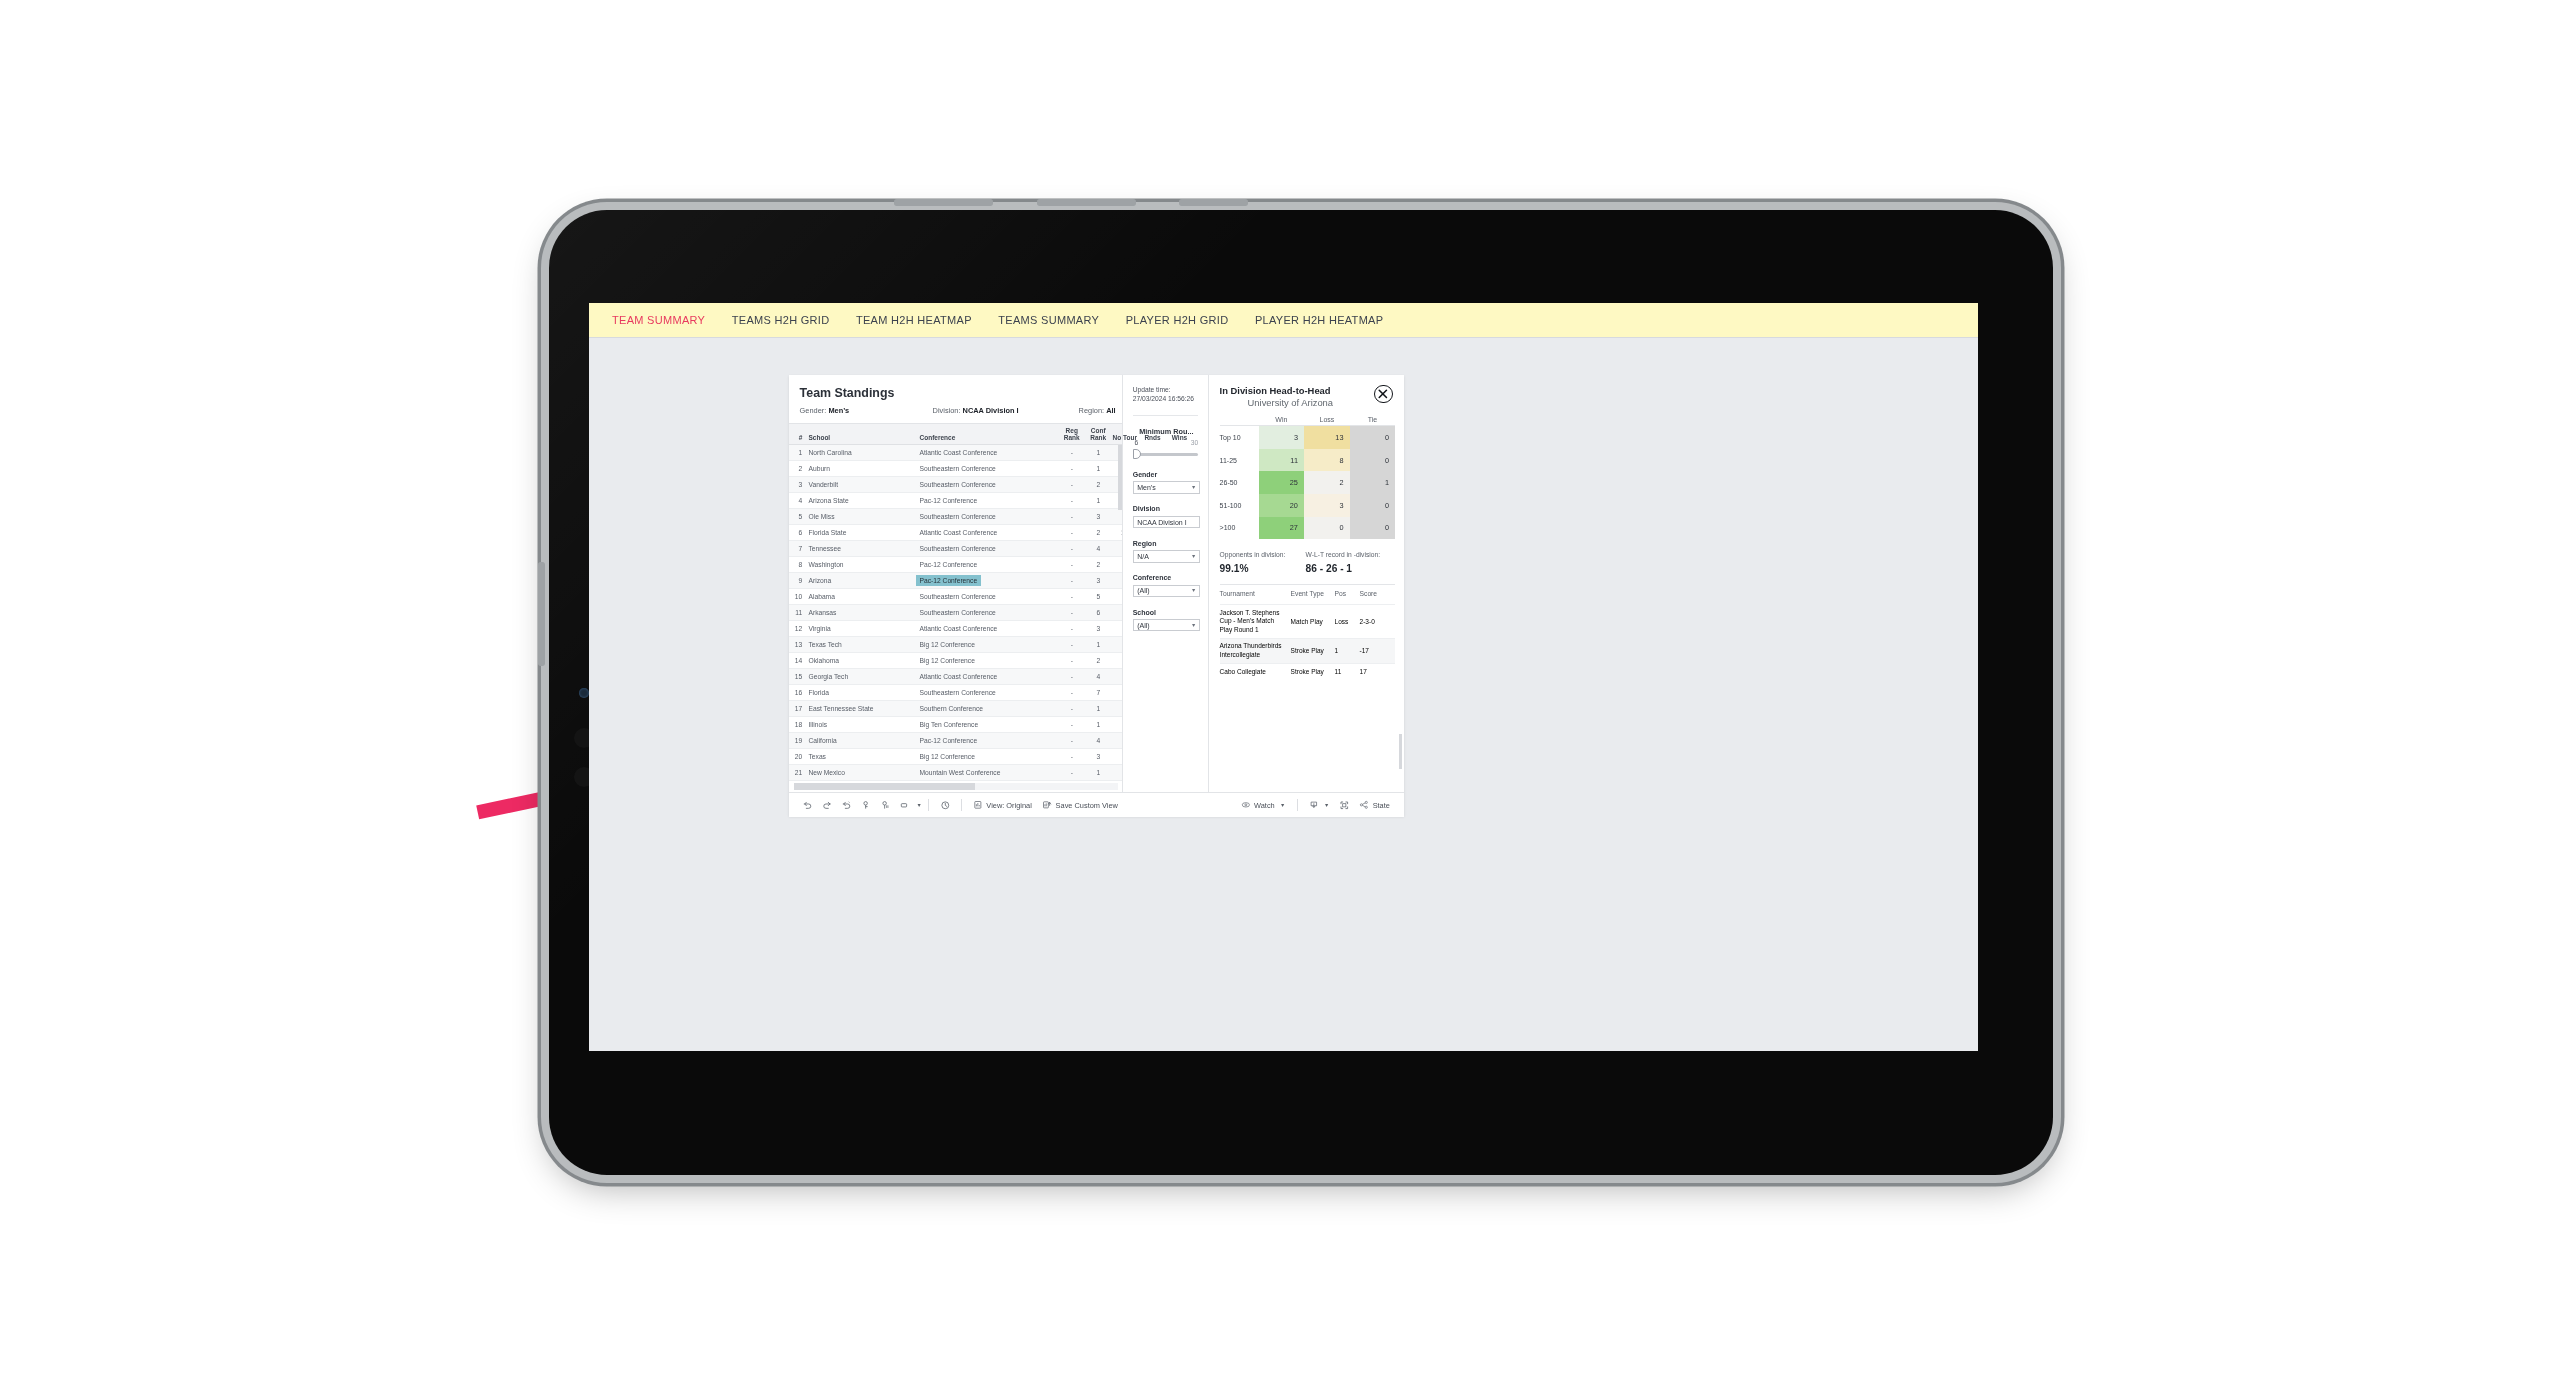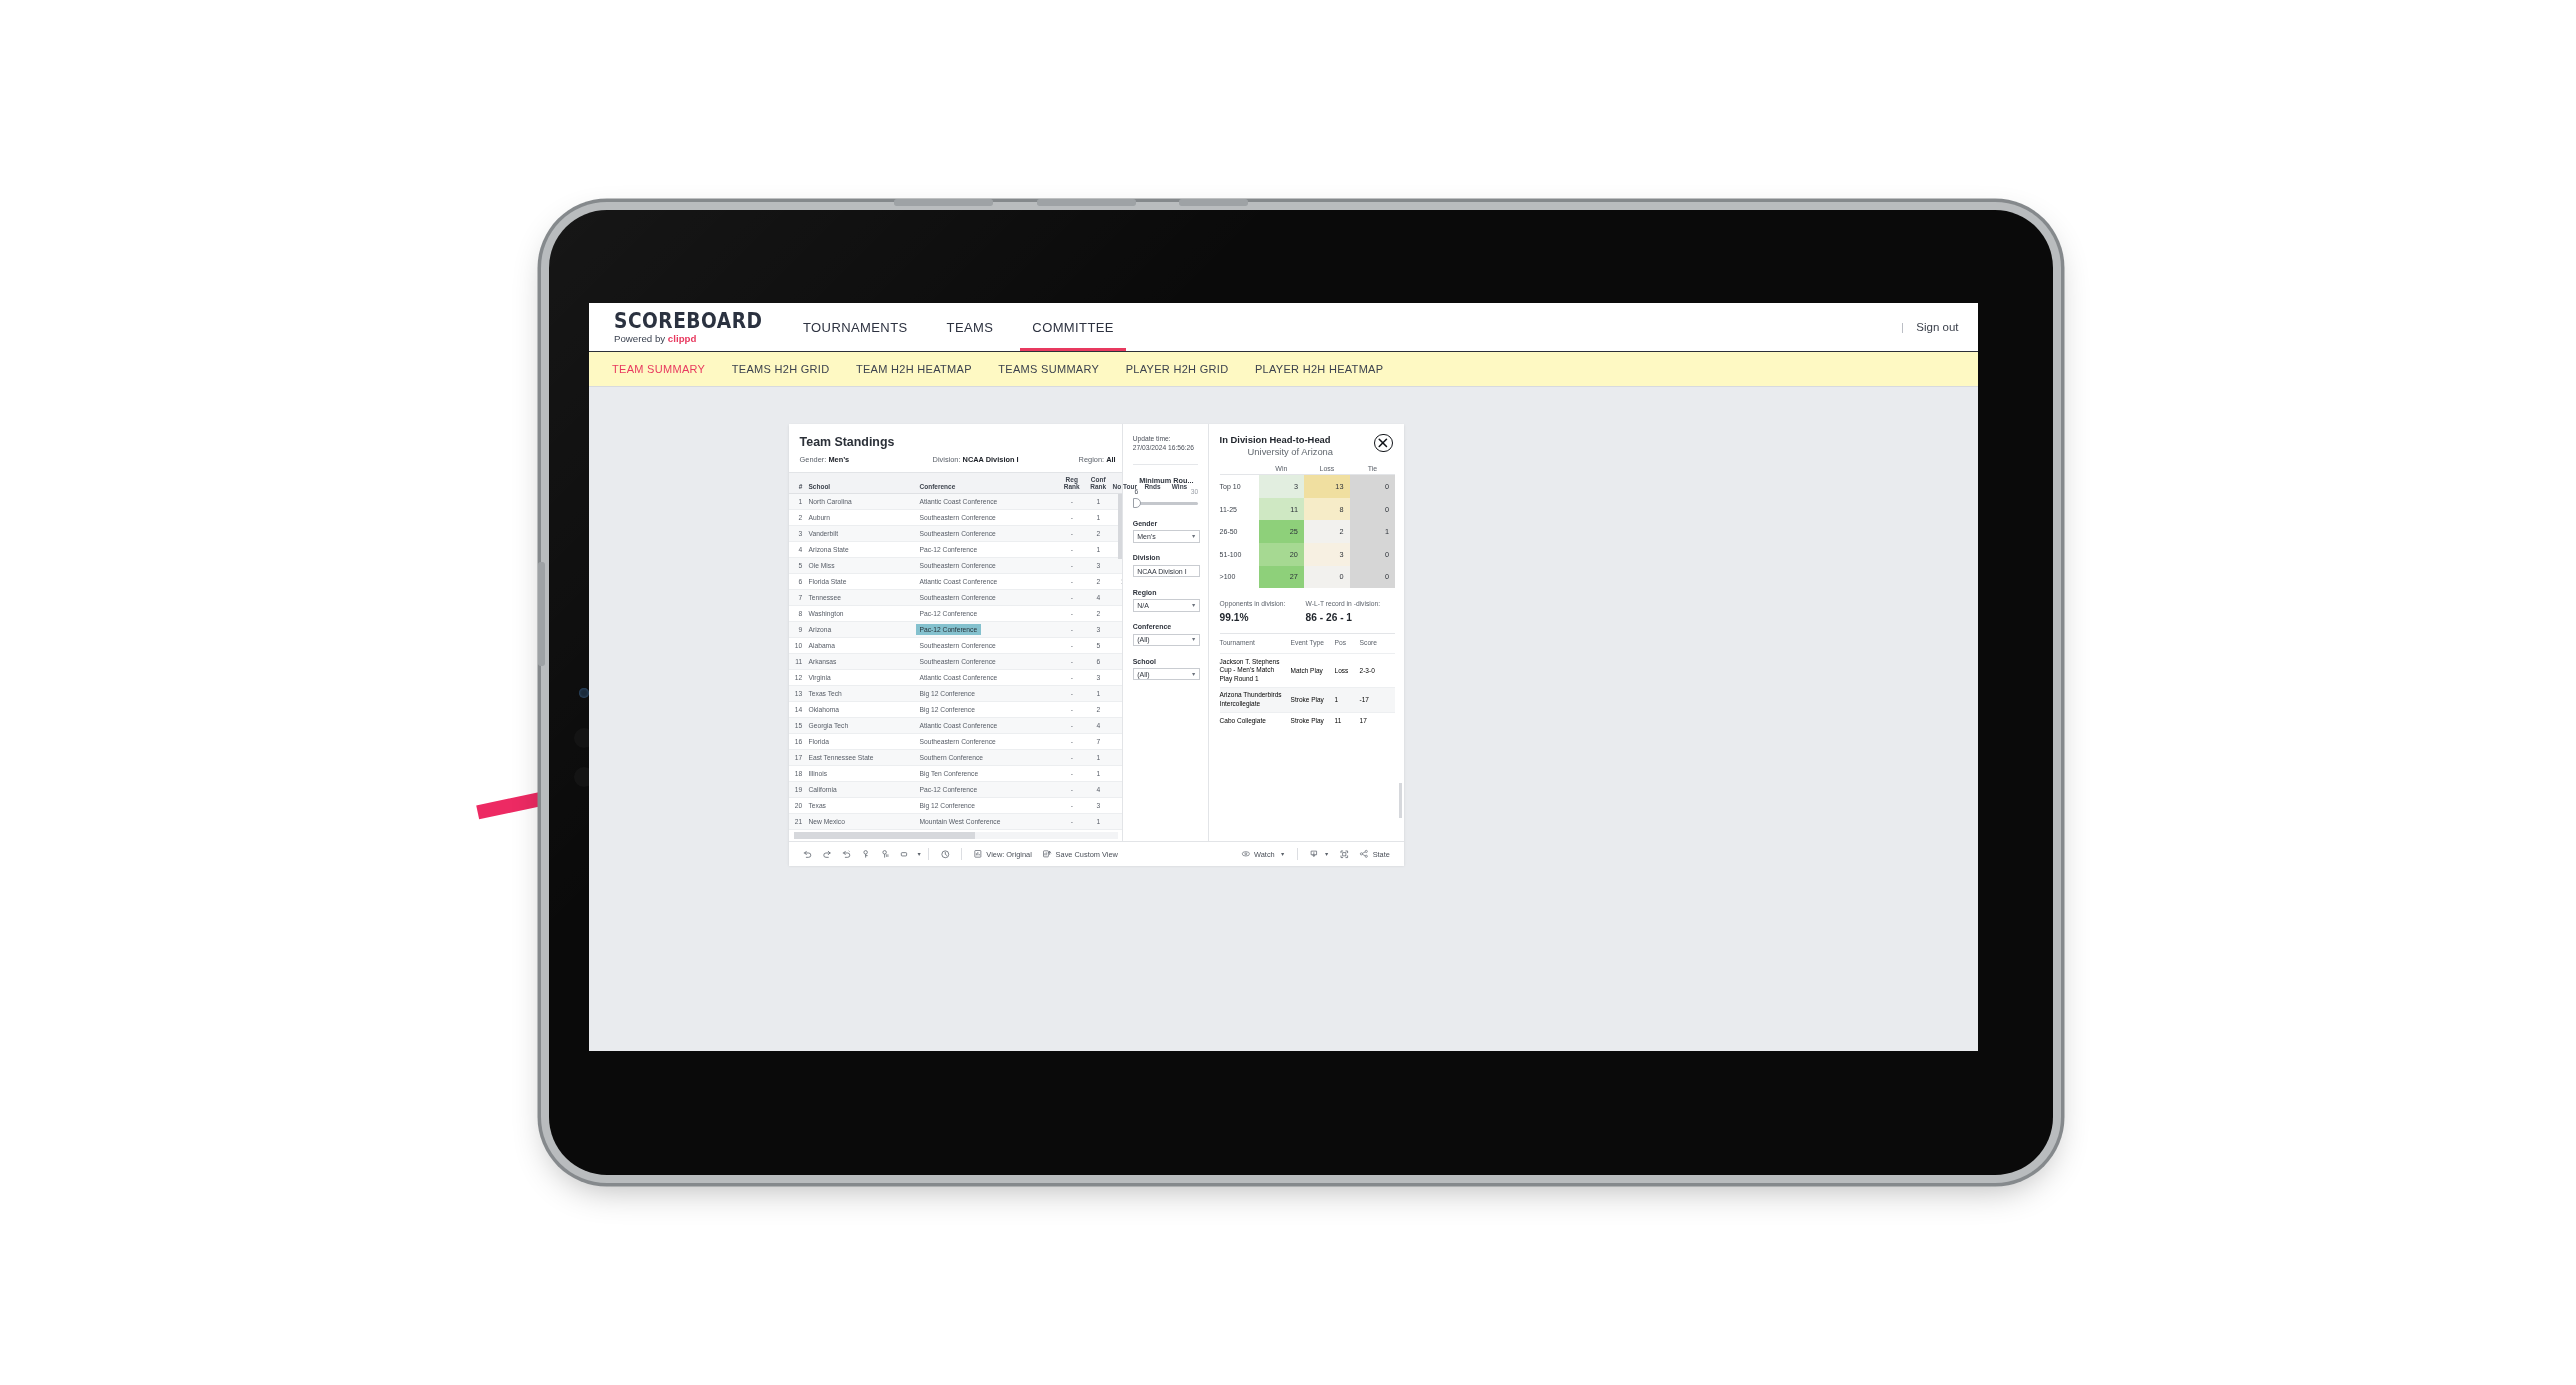--- a/index.html
+++ b/index.html
@@ -216,35 +216,20 @@
     <div class="btn-side" id="btn-power"></div>
     <div class="btn-side" id="btn-vol1"></div>
     <div class="btn-side" id="btn-vol2"></div>
     <div class="btn-side" id="btn-left"></div>
     <div class="cam-dot" id="cam1"></div>
     <div class="cam-dot" id="cam2"></div>
     <div class="cam-dot" id="cam3"></div>
 
     <div id="screen">
 
-      <div id="topnav">
-        <div id="brand">
-          <div id="brand-title">SCOREBOARD</div>
-          <div id="brand-sub">
-            <span>Powered by </span><b>clippd</b>
-          </div>
-        </div>
-        <div class="topnav-item">TOURNAMENTS</div>
-        <div class="topnav-item">TEAMS</div>
-        <div class="topnav-item active">COMMITTEE</div>
-        <div id="topnav-right">
-          <span id="topnav-sep">|</span>
-          <span>Sign out</span>
-        </div>
-      </div>
 
       <div id="subtabs">
         <div class="subtab active">TEAM SUMMARY</div>
         <div class="subtab">TEAMS H2H GRID</div>
         <div class="subtab">TEAM H2H HEATMAP</div>
         <div class="subtab">TEAMS SUMMARY</div>
         <div class="subtab">PLAYER H2H GRID</div>
         <div class="subtab">PLAYER H2H HEATMAP</div>
       </div>
 

